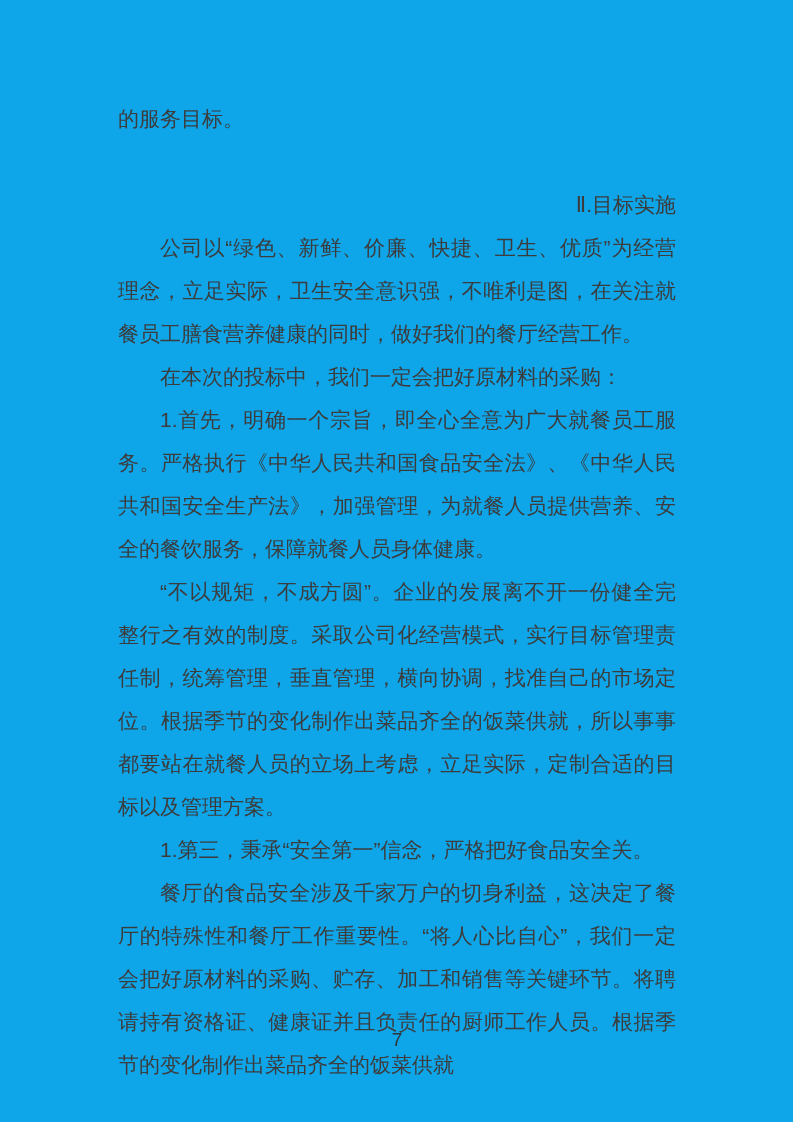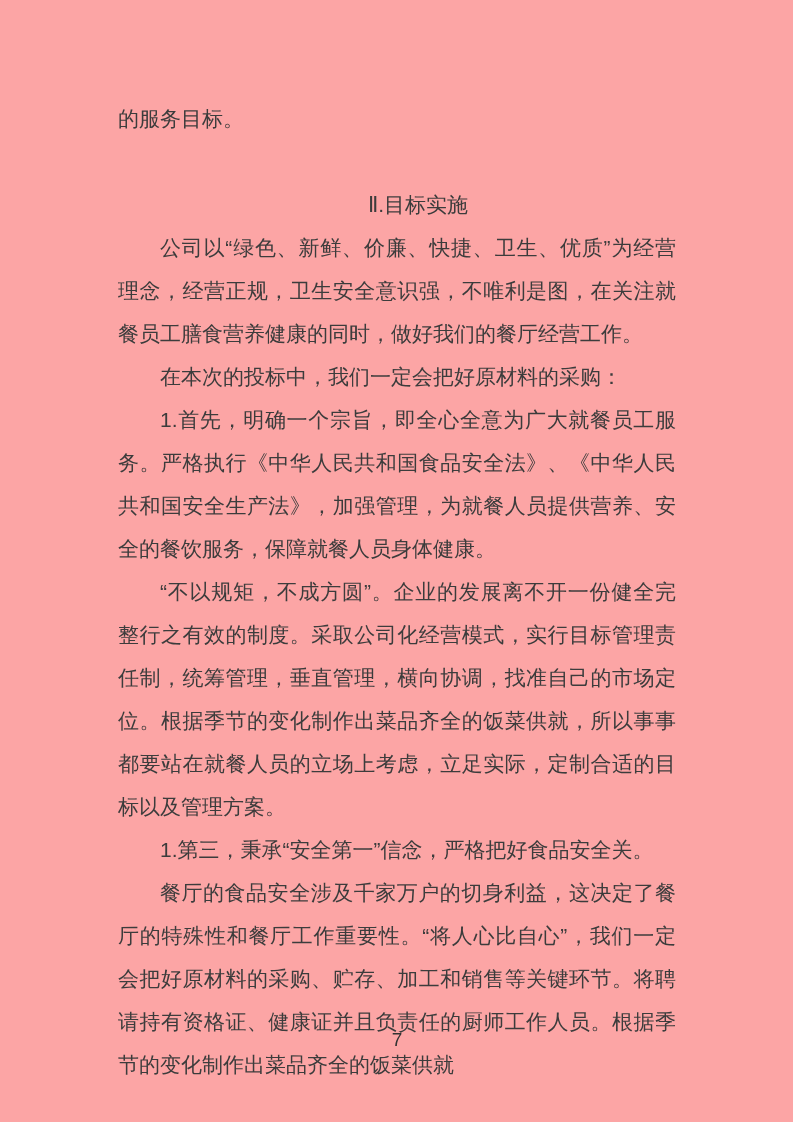--- a/index.html
+++ b/index.html
@@ -4,21 +4,21 @@
 <style>
   html, body {
     margin: 0;
     padding: 0;
     background: #ffffff;
   }
   .page {
     position: relative;
     width: 793px;
     height: 1122px;
-    background: #fca5a5;
+    background: #0ea5e9;
     overflow: hidden;
     font-family: "Liberation Sans", "DejaVu Sans", sans-serif;
   }
   .doc-body {
     position: absolute;
     left: 118px;
     top: 97px;
     width: 558px;
     color: #3c3c3c;
     font-size: 21px;
@@ -30,41 +30,41 @@
     padding: 0;
     text-align: justify;
     text-indent: 2em;
     word-break: break-all;
   }
   .doc-body p.no-indent {
     text-indent: 0;
   }
   .doc-body p.heading {
     margin-top: 43px;
-    text-align: center;
+    text-align: right;
   }
   .page-footer {
     position: absolute;
     left: 118px;
     width: 558px;
     top: 1026px;
     text-align: center;
     color: #333333;
     font-size: 19px;
     line-height: 28px;
   }
 </style>
 </head>
 <body>
 
 <div class="page">
   <div class="doc-body">
     <p class="no-indent">的服务目标。</p>
     <p class="heading">Ⅱ.目标实施</p>
-    <p>公司以“绿色、新鲜、价廉、快捷、卫生、优质”为经营理念，经营正规，卫生安全意识强，不唯利是图，在关注就餐员工膳食营养健康的同时，做好我们的餐厅经营工作。</p>
+    <p>公司以“绿色、新鲜、价廉、快捷、卫生、优质”为经营理念，立足实际，卫生安全意识强，不唯利是图，在关注就餐员工膳食营养健康的同时，做好我们的餐厅经营工作。</p>
     <p>在本次的投标中，我们一定会把好原材料的采购：</p>
     <p>1.首先，明确一个宗旨，即全心全意为广大就餐员工服务。严格执行《中华人民共和国食品安全法》、《中华人民共和国安全生产法》，加强管理，为就餐人员提供营养、安全的餐饮服务，保障就餐人员身体健康。</p>
     <p>“不以规矩，不成方圆”。企业的发展离不开一份健全完整行之有效的制度。采取公司化经营模式，实行目标管理责任制，统筹管理，垂直管理，横向协调，找准自己的市场定位。根据季节的变化制作出菜品齐全的饭菜供就，所以事事都要站在就餐人员的立场上考虑，立足实际，定制合适的目标以及管理方案。</p>
     <p>1.第三，秉承“安全第一”信念，严格把好食品安全关。</p>
     <p>餐厅的食品安全涉及千家万户的切身利益，这决定了餐厅的特殊性和餐厅工作重要性。“将人心比自心”，我们一定会把好原材料的采购、贮存、加工和销售等关键环节。将聘请持有资格证、健康证并且负责任的厨师工作人员。根据季节的变化制作出菜品齐全的饭菜供就</p>
   </div>
 
   <div class="page-footer">7</div>
 </div>
 

